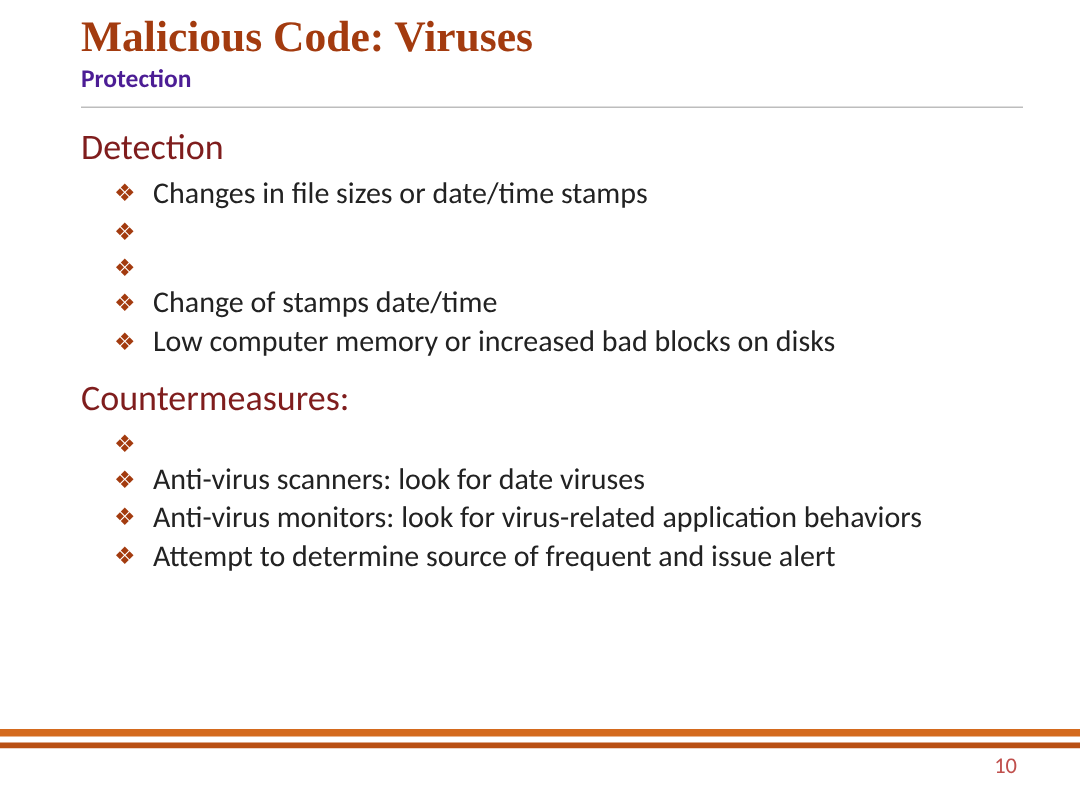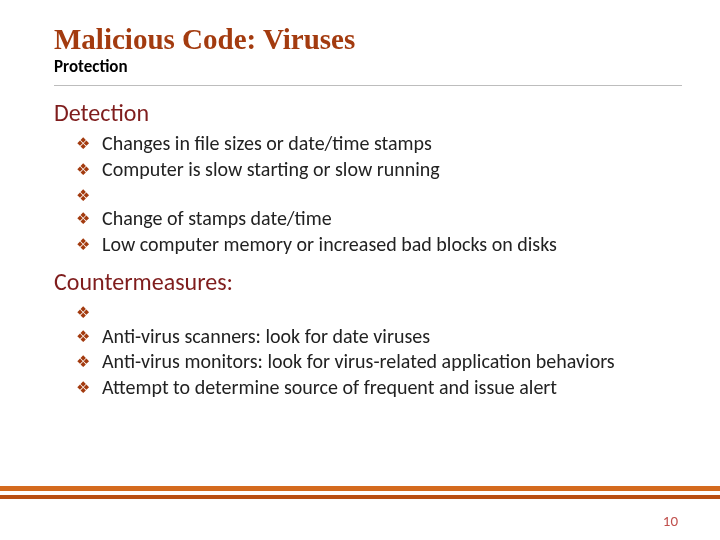--- a/index.html
+++ b/index.html
@@ -1,46 +1,45 @@
 <!DOCTYPE html>
 <html><head>
 <meta charset="utf-8">
 <style>
   html,body{margin:0;padding:0;width:720px;height:540px;font-family:Calibri,"Segoe UI",Arial,sans-serif;color:#000;background:#fff}
-  .slide{position:relative;width:720px;height:540px;box-sizing:border-box;padding:24px 38px 0 54px}
+  .slide{position:relative;width:720px;height:540px;box-sizing:border-box;padding:10px 38px 0 54px}
   .title{font-family:"Times New Roman",Times,serif;font-size:29px;font-weight:700;color:#a33b0f;line-height:1.05;margin:0}
-  .subtitle{font-family:Calibri,Arial,sans-serif;font-size:17px;font-weight:700;color:#000000;margin:2px 0 8px 0}
+  .subtitle{font-family:Calibri,Arial,sans-serif;font-size:17px;font-weight:700;color:#4c1d95;margin:2px 0 8px 0}
   .rule{border:none;border-top:1px solid #bdbdbd;margin:0 0 12px 0}
   .section-heading{font-size:24px;color:#7f1d1d;margin:6px 0 4px 0;font-weight:400}
   ul.bullets{list-style:none;padding:0;margin:0 0 10px 22px}
   ul.bullets li{display:flex;align-items:flex-start;font-size:20px;line-height:1.28;color:#222}
   ul.bullets li .bullet-icon{color:#a33b0f;font-size:16px;width:26px;flex:0 0 26px;margin-top:3px}
   .footer-bar{position:absolute;left:0;width:720px;height:5px;background:#d46a1e}
   .footer-bar.top{bottom:49px}
   .footer-bar.bot{bottom:41px;height:4px;background:#b94f13}
   .footer-fill{position:absolute;left:0;bottom:0;width:720px;height:41px;background:#fff}
-  .page-num{position:absolute;right:42px;bottom:10px;font-size:15px;color:#c0504d}
+  .page-num{position:absolute;right:42px;bottom:20px;font-size:15px;color:#c0504d}
 </style>
 </head>
 <body>
 
 <div class="slide">
   <h1 class="title">Malicious Code: Viruses</h1>
   <div class="subtitle">Protection</div>
   <hr class="rule">
 
   <div class="section-heading">Detection</div>
   <ul class="bullets">
     <li>
         <span class="bullet-icon">❖</span>
         <span>Changes in file sizes or date/time stamps</span>
       </li>
     <li>
         <span class="bullet-icon">❖</span>
-        <span>Computer is slow starting or slow running</span>
       </li>
     <li>
         <span class="bullet-icon">❖</span>
       </li>
     <li>
         <span class="bullet-icon">❖</span>
         <span>Change of stamps date/time</span>
       </li>
     <li>
         <span class="bullet-icon">❖</span>

